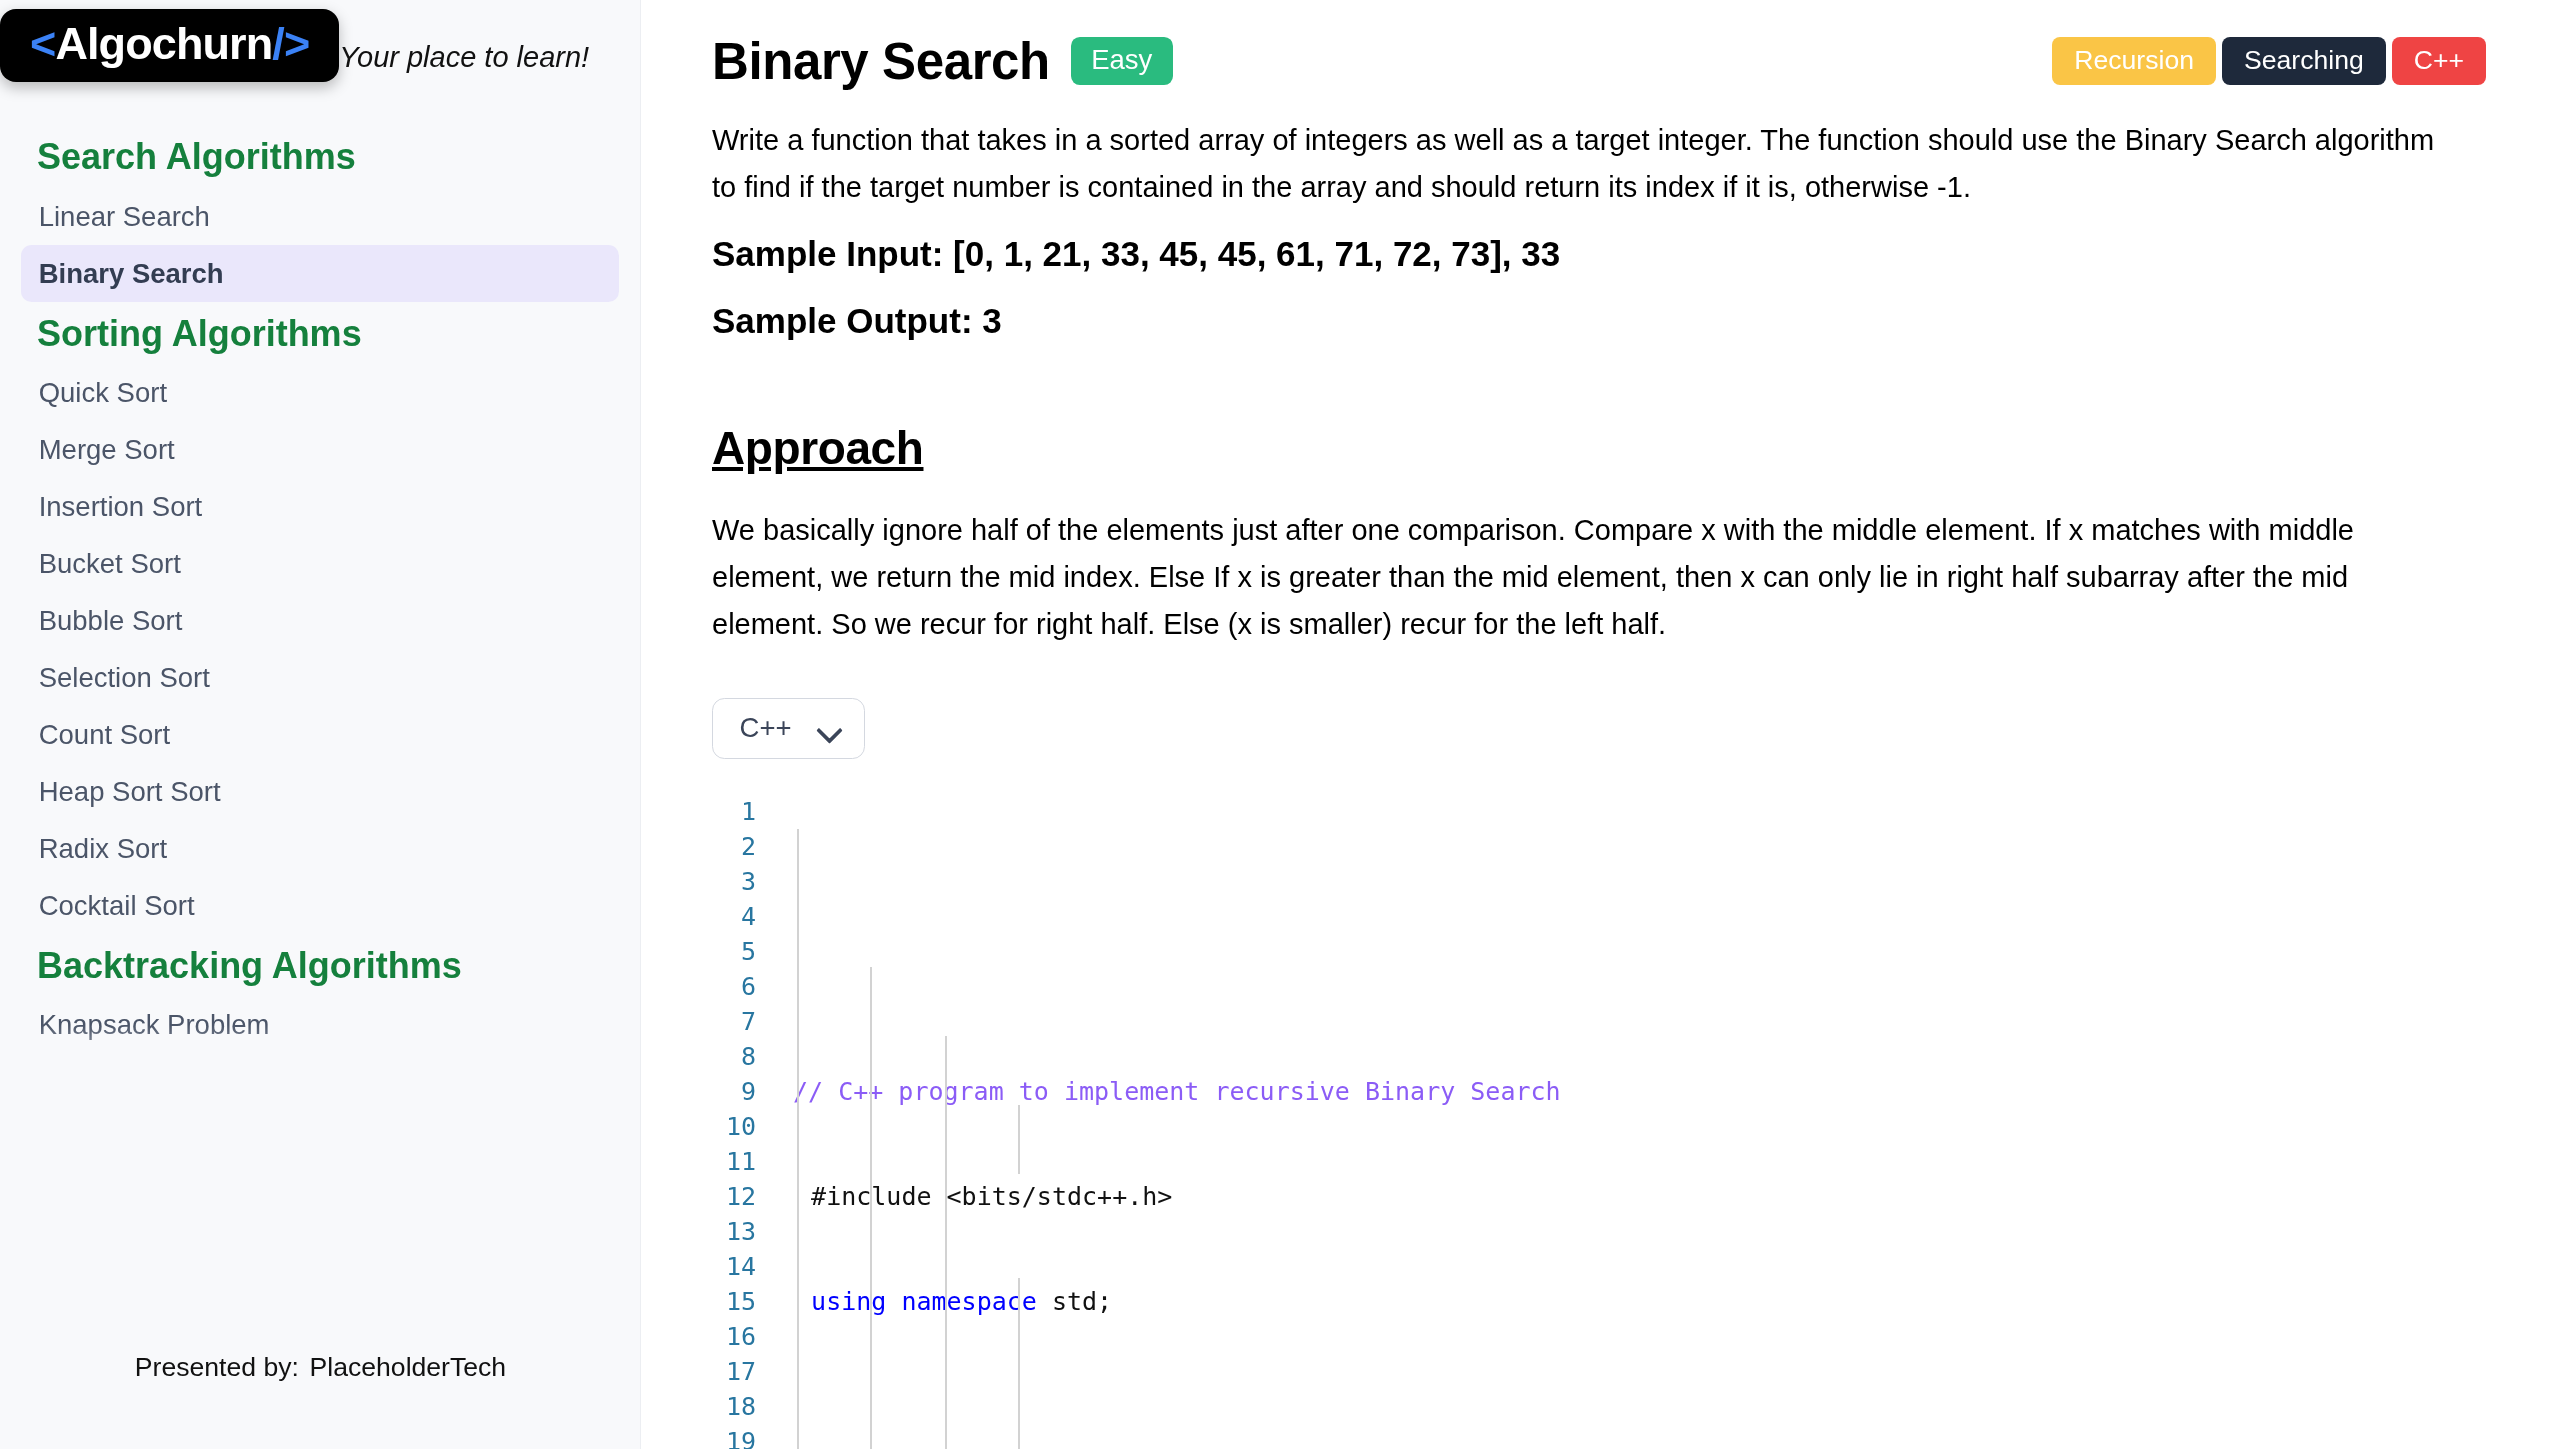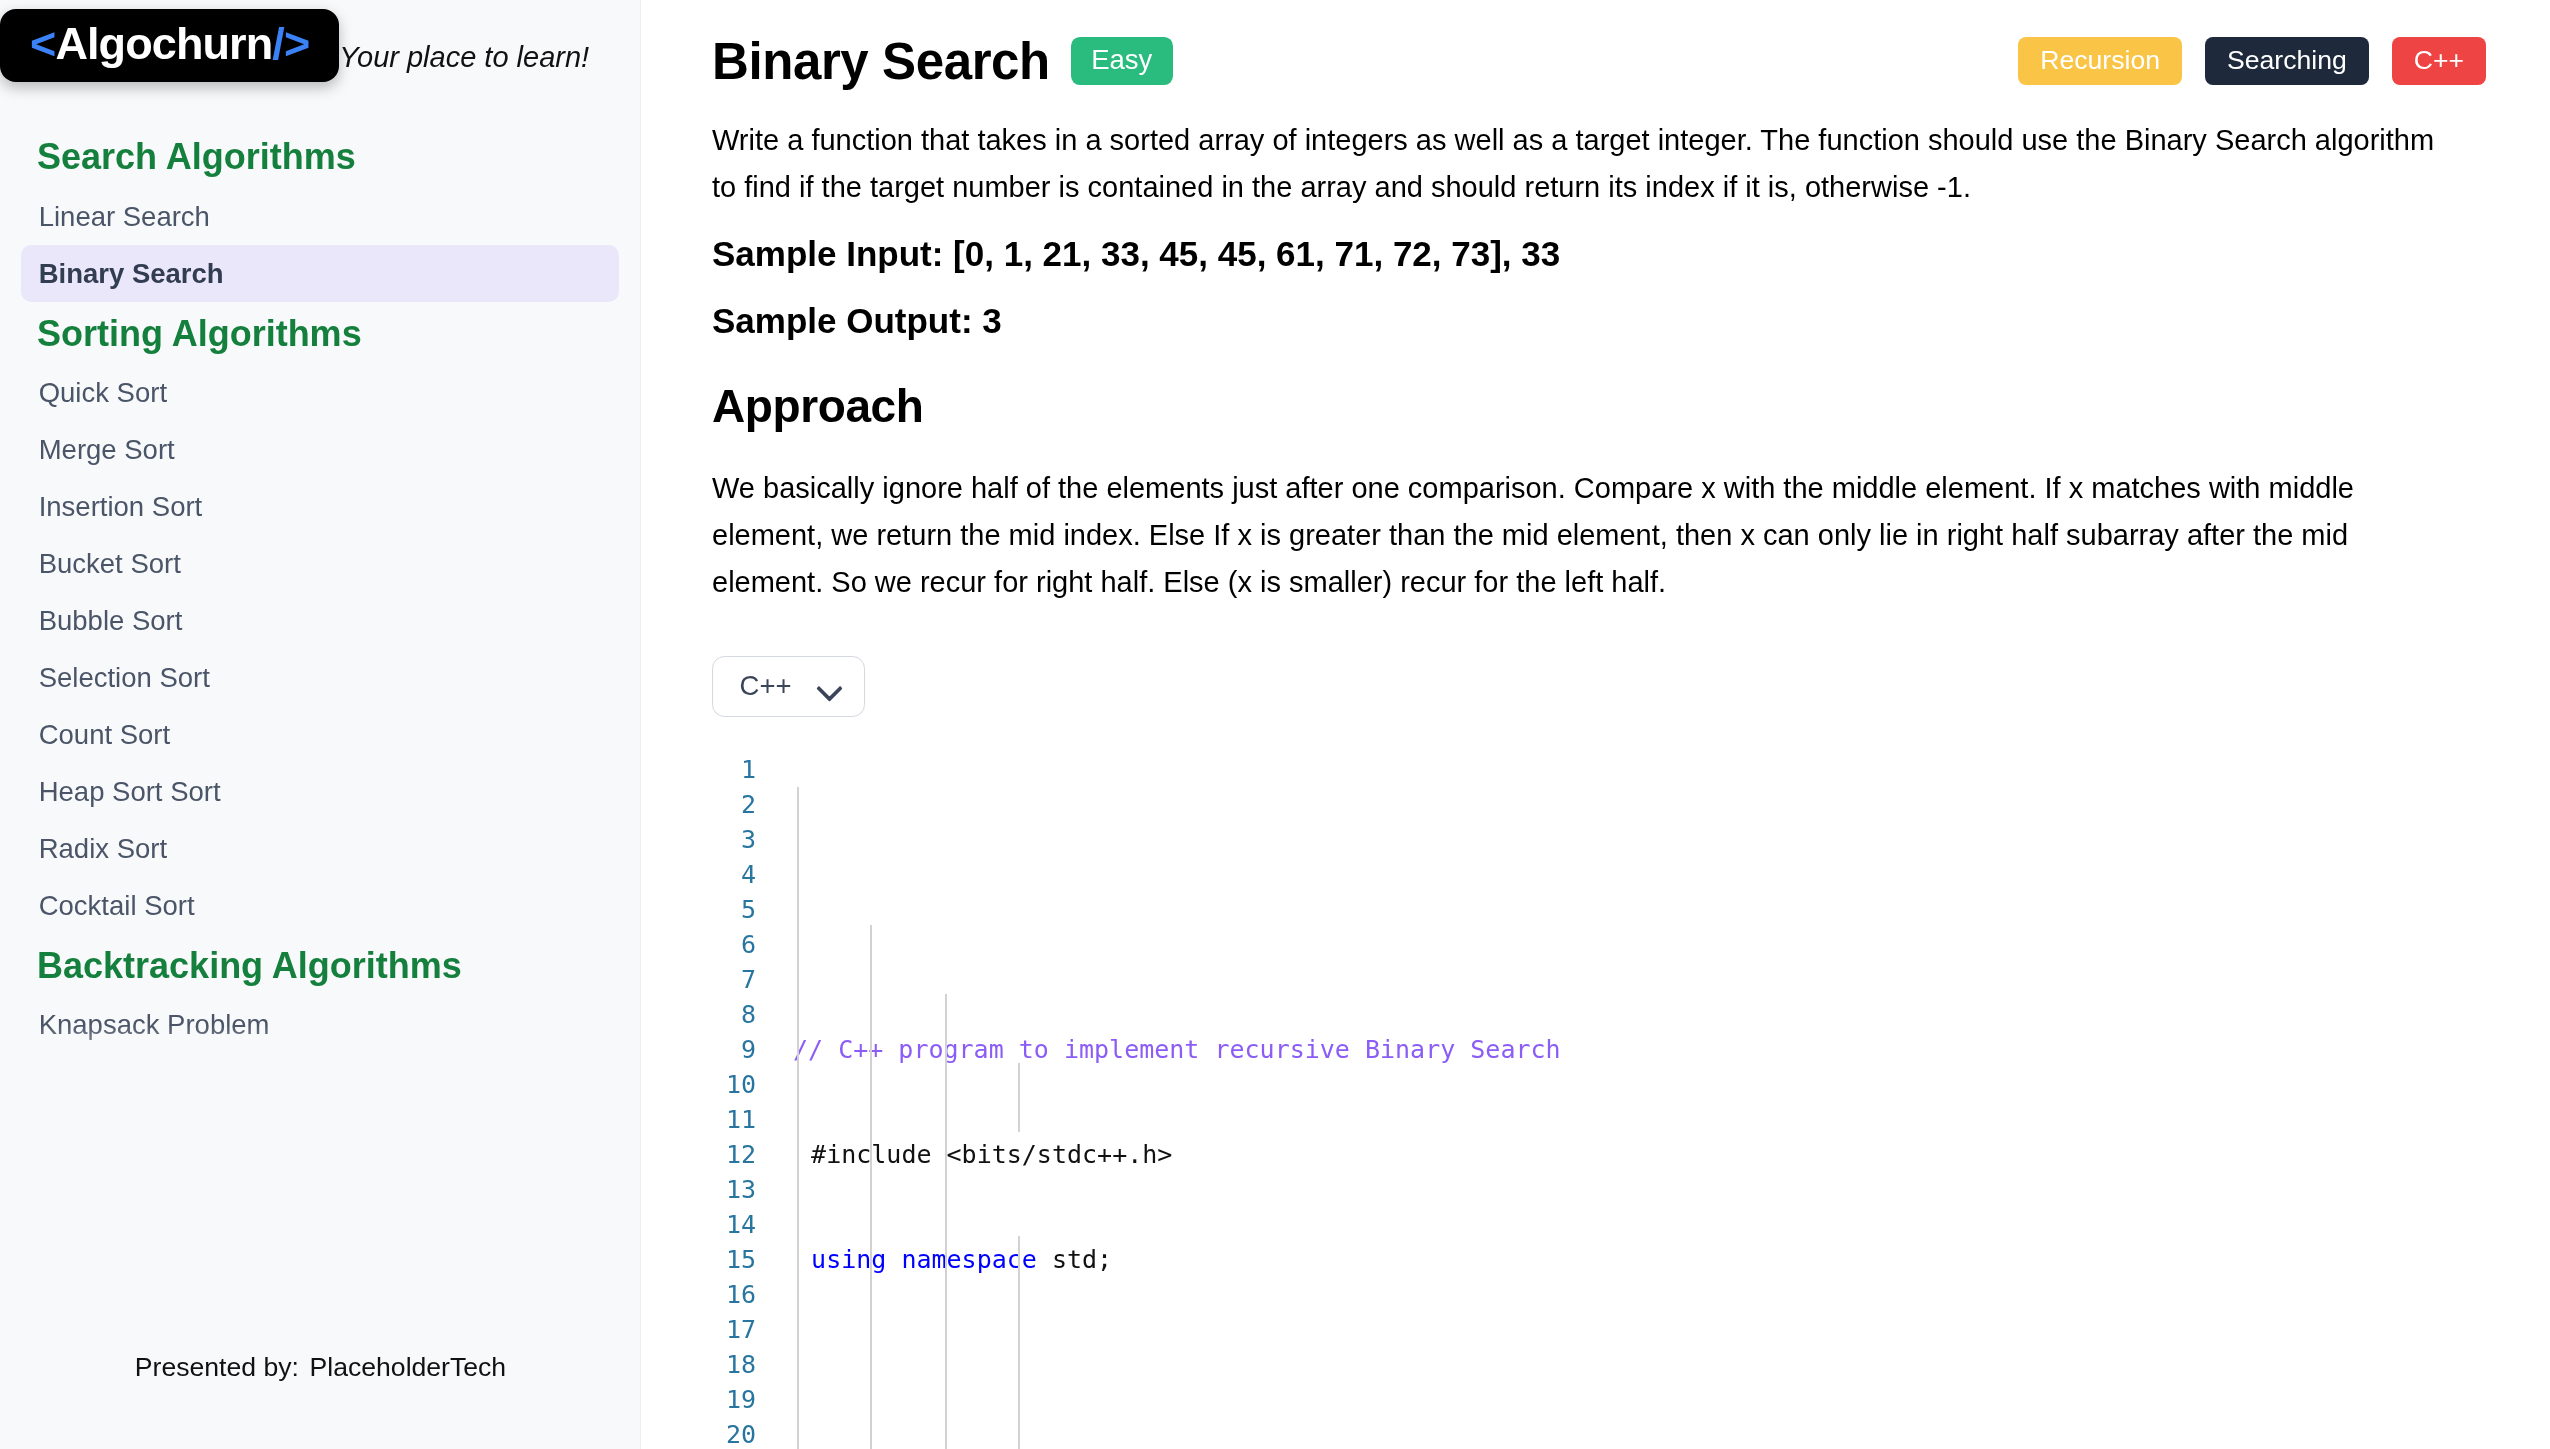--- a/index.html
+++ b/index.html
@@ -154,21 +154,21 @@
     color: #ffffff;
     font-size: 27.5px;
     border-radius: 8.9px;
     padding: 8px 20.4px 9.7px 20.4px;
     line-height: 1.1;
   }
 
   .tag-row {
     display: flex;
     align-items: center;
-    gap: 23px;
+    gap: 6px;
   }
   .tag {
     color: #ffffff;
     font-size: 26.6px;
     border-radius: 8px;
     padding: 8.9px 22px 10.6px 22px;
     line-height: 1.1;
     white-space: nowrap;
   }
   .tag-recursion { background: #fac546; }
@@ -185,25 +185,26 @@
 
   .sample-line {
     margin-top: 19.5px;
     font-size: 35px;
     font-weight: bold;
     color: #000000;
     line-height: 1.35;
   }
 
   .section-title {
-    margin-top: 35px;
+    margin-top: 77px;
     font-size: 46px;
     font-weight: bold;
     color: #000000;
     letter-spacing: -0.4px;
+    text-decoration: underline;
   }
 
   .approach-text {
     margin-top: 32px;
     font-size: 29px;
     line-height: 1.62;
     color: #000000;
     max-width: 1737px;
   }
 

